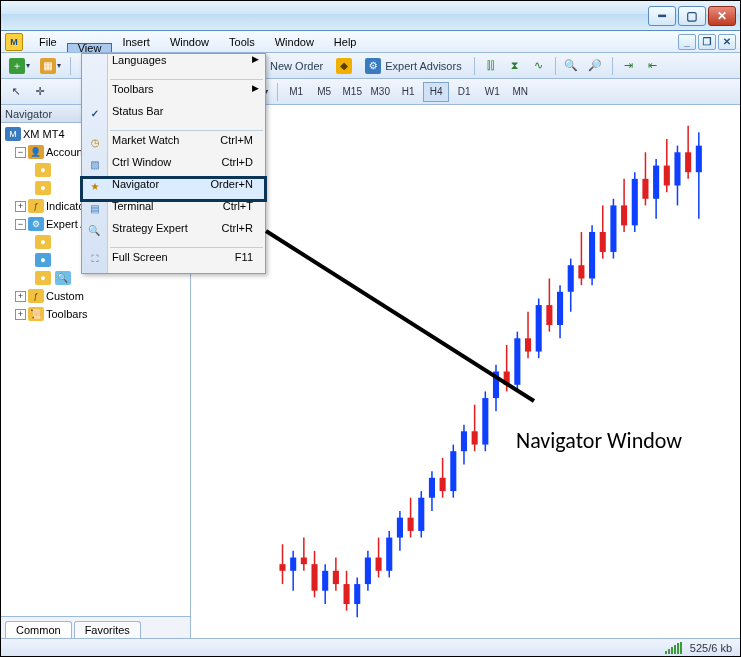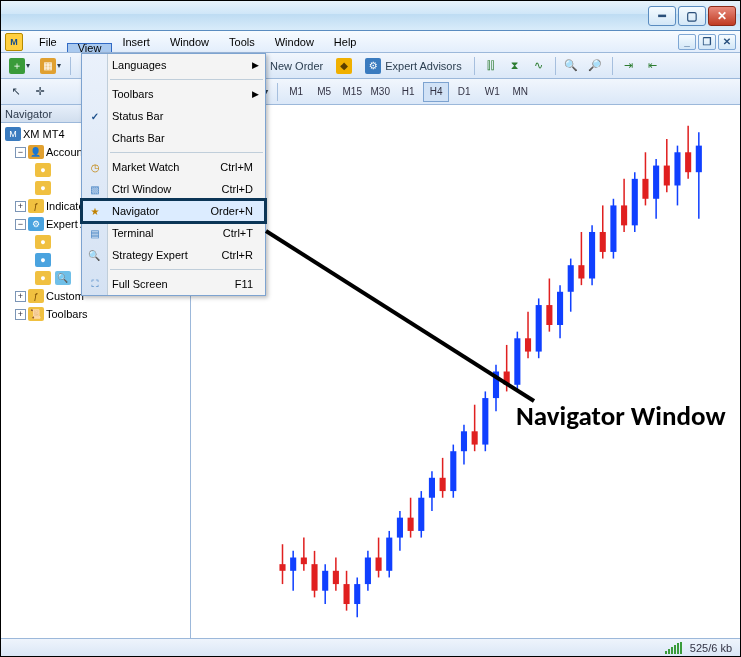--- a/index.html
+++ b/index.html
@@ -167,21 +167,21 @@
     box-shadow: 2px 2px 4px rgba(0,0,0,.25);
     z-index: 50;
   }
   .dropdown .iconcol {
     position: absolute; left: 0; top: 0; bottom: 0; width: 26px;
     background: linear-gradient(#eaf1fb,#d5e2f3);
     border-right: 1px solid #c0ceda;
   }
   .ddrow {
     position: relative; height: 22px;
-    display: flex; align-items: center;
+    display: flex; align-items: flex-start;
     padding-left: 30px; padding-right: 8px;
     font-size: 11px; color: #000;
   }
   .ddrow .short { position: absolute; right: 12px; }
   .ddrow .arrow { position: absolute; right: 6px; font-size: 9px; }
   .ddrow .ddicon {
     position: absolute; left: 5px; width: 16px; height: 16px;
     display: flex; align-items: center; justify-content: center;
     font-size: 10px;
   }
@@ -197,21 +197,21 @@
   }
   .checkmark { color: #1b4f8b; font-weight: bold; }
 
   
   .annot-line {
     position: absolute; z-index: 60; pointer-events: none;
   }
   .annot-text {
     position: absolute; z-index: 60;
     font-family: Calibri, Arial, sans-serif;
-    font-size: 27px; font-weight: 700; color: #000;
+    font-size: 22px; font-weight: 400; color: #000; margin-top: 28px;
   }
 
   
   .statusbar {
     position: absolute; left: 0; right: 0; bottom: 0; height: 18px;
     background: linear-gradient(#eef4fc,#dbe7f6);
     border-top: 1px solid #9cb8da;
     display: flex; align-items: center; justify-content: flex-end;
     padding: 0 8px; gap: 8px; font-size: 11px; color: #334;
   }
@@ -367,20 +367,24 @@
           <span class="twisty">+</span>
           <span class="ticon" style="background:#f0c040;color:#7a4a00">ƒ</span>
           <span style="overflow:hidden;max-width:40px;text-overflow:clip">Custom Indicators</span>
         </div>
       <div class="treerow">
           <span class="spacer" style="width:8px"></span>
           <span class="twisty">+</span>
           <span class="ticon" style="background:#f0c040">📜</span>
           <span style="overflow:hidden;max-width:50px;text-overflow:clip">Toolbars</span>
         </div>
+    </div>
+    <div class="tabsrow">
+      <div class="navtab active">Common</div>
+      <div class="navtab">Favorites</div>
     </div>
   </div>
 
   <div class="chartarea">
     <svg id="chartsvg" width="100%" height="100%" viewBox="0 0 540 515" preserveAspectRatio="none">
         <line x1="90" y1="424.3918918918919" x2="90" y2="462.9054054054054" stroke="#e02020" stroke-width="1.5"></line>
         <rect x="87" y="443.64864864864865" width="6" height="6.418918918918905" fill="#e02020"></rect>
         <line x1="100.5" y1="430.81081081081084" x2="100.5" y2="469.3243243243243" stroke="#1040ff" stroke-width="1.5"></line>
         <rect x="97.5" y="437.22972972972974" width="6" height="12.83783783783781" fill="#1040ff"></rect>
         <line x1="111" y1="417.97297297297297" x2="111" y2="450.06756756756755" stroke="#e02020" stroke-width="1.5"></line>
@@ -471,23 +475,20 @@
   </div>
   <div class="ddsep"></div>
   <div class="ddrow">
     <span>Toolbars</span>
       <span class="arrow">▶</span>
   </div>
   <div class="ddrow">
     <span class="ddicon checkmark">✓</span>
     <span>Status Bar</span>
   </div>
-  <div class="ddrow">
-    <span>Charts Bar</span>
-  </div>
   <div class="ddsep"></div>
   <div class="ddrow">
     <span class="ddicon" style="color:#c08000">◷</span>
     <span>Market Watch</span>
     <span class="short">Ctrl+M</span>
   </div>
   <div class="ddrow">
     <span class="ddicon" style="color:#3a7bbf">▧</span>
     <span>Ctrl Window</span>
     <span class="short">Ctrl+D</span>

